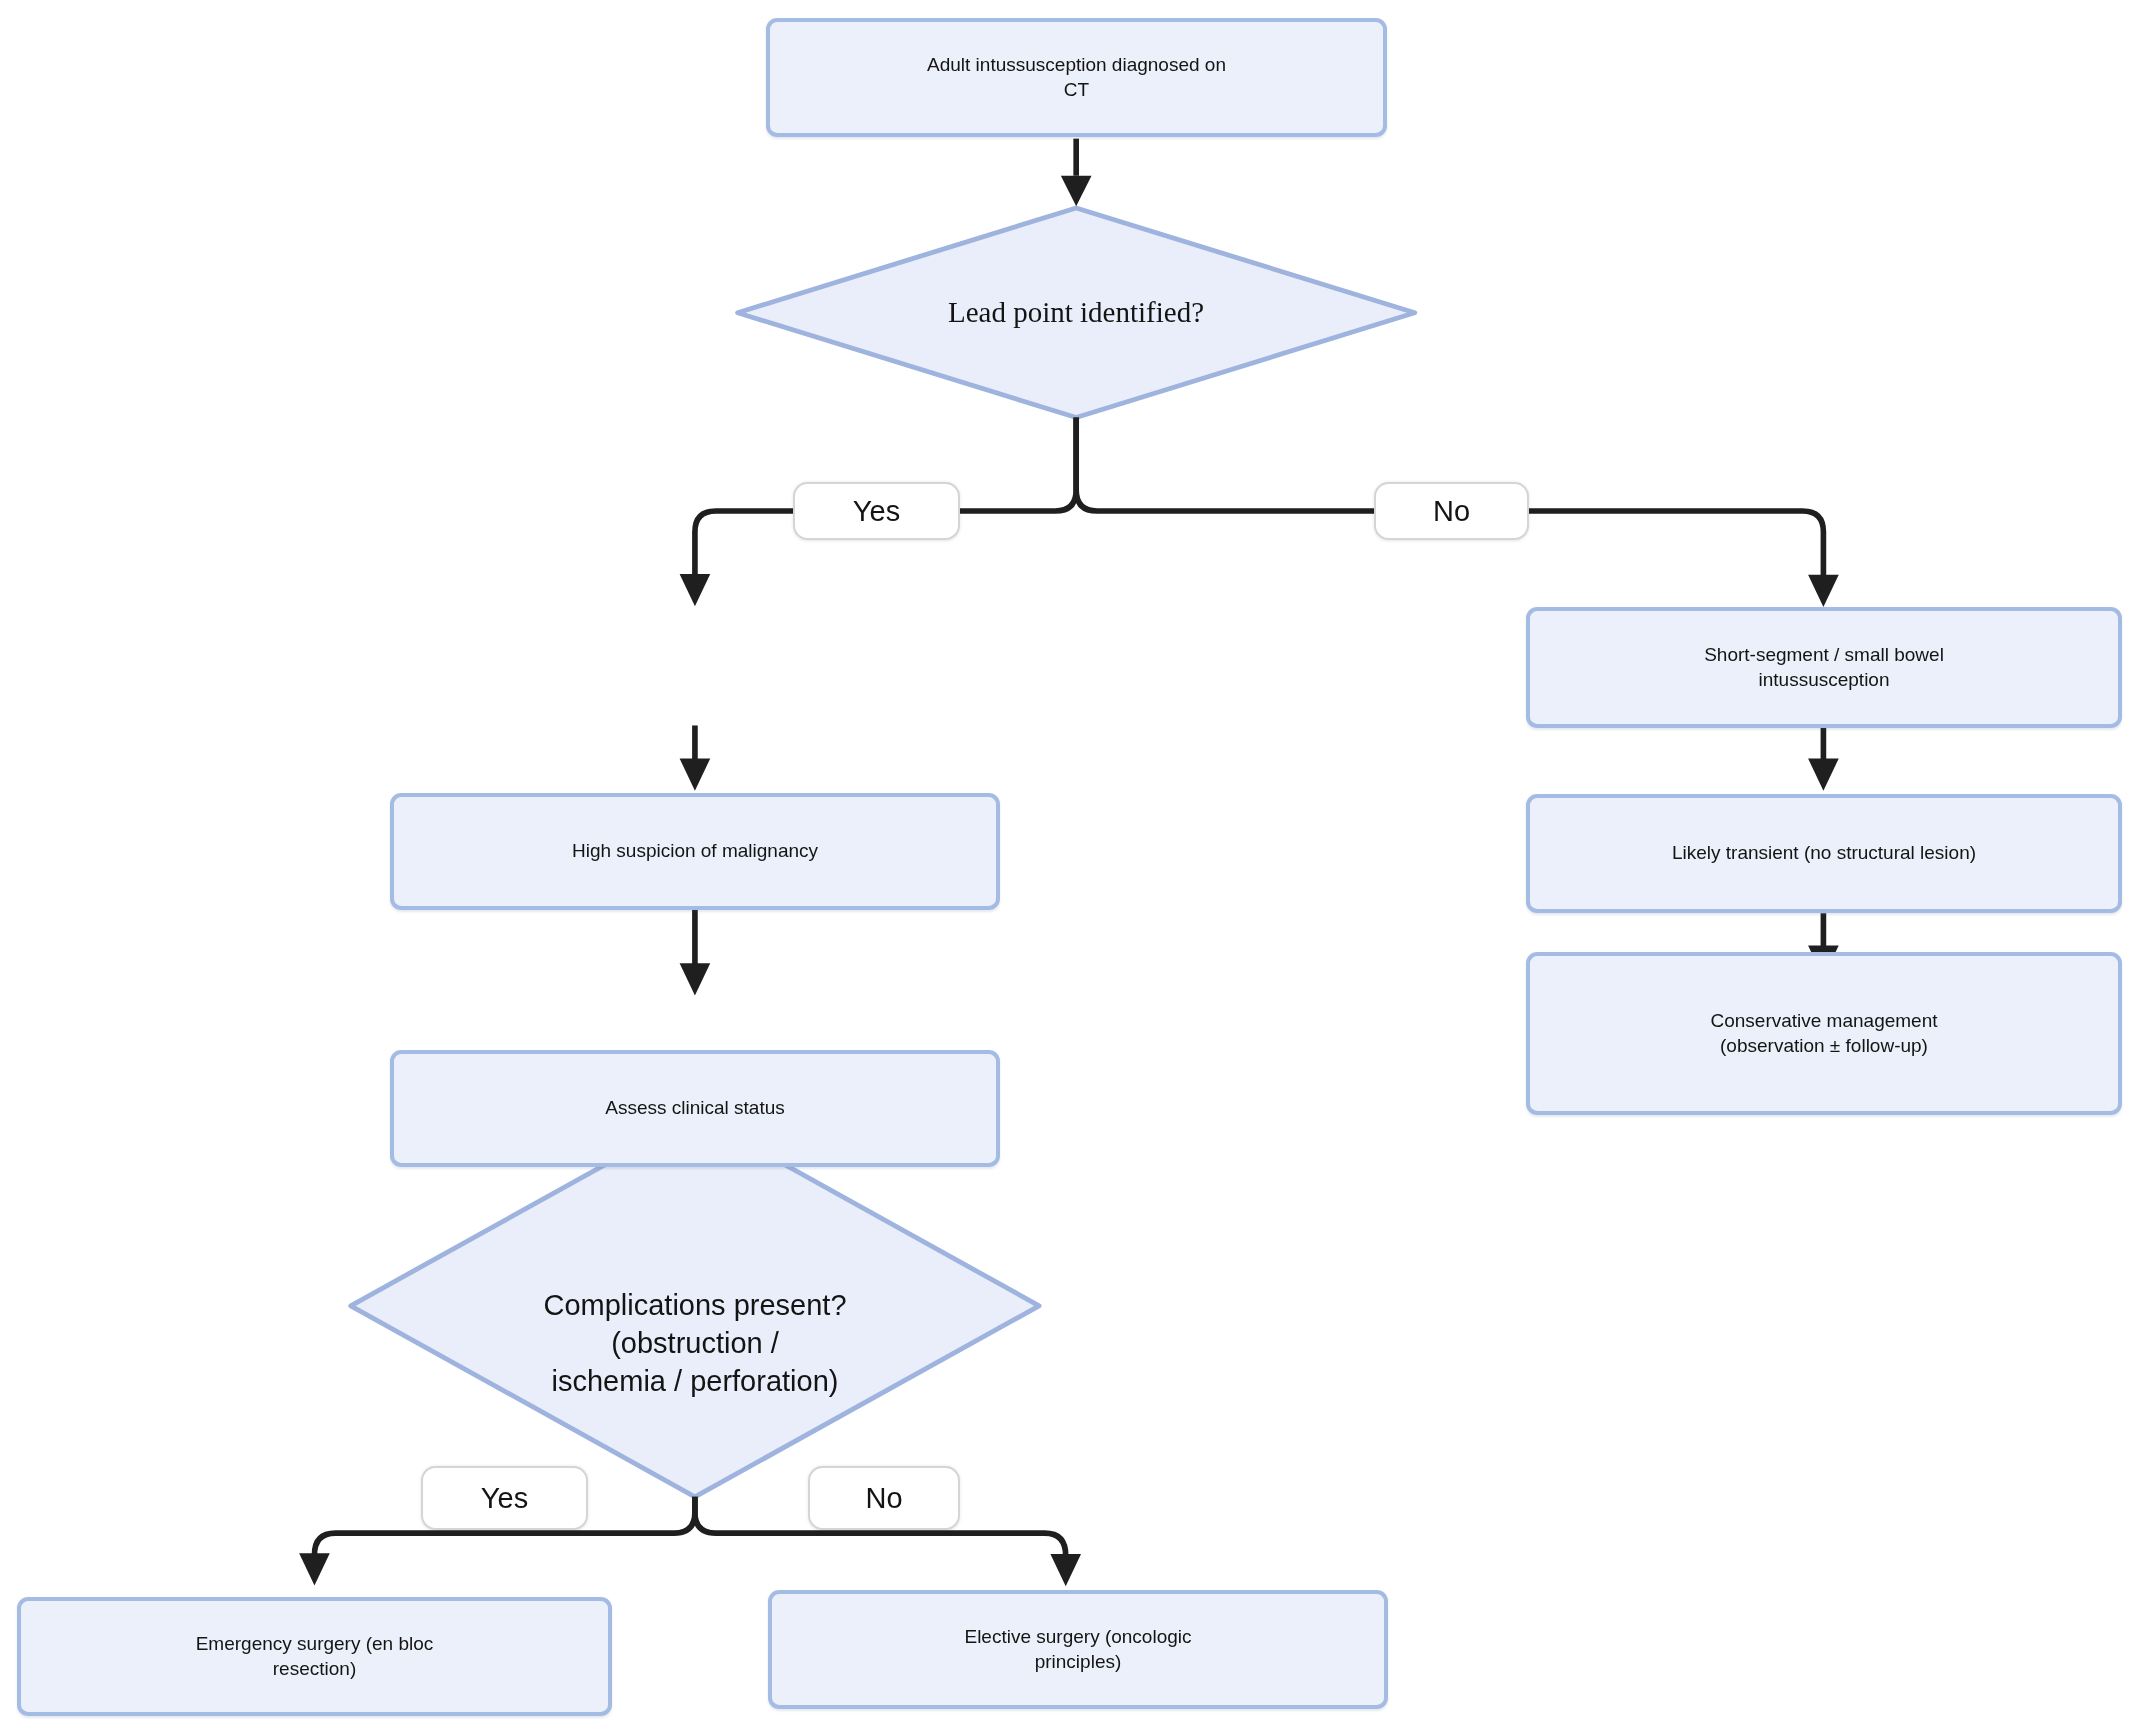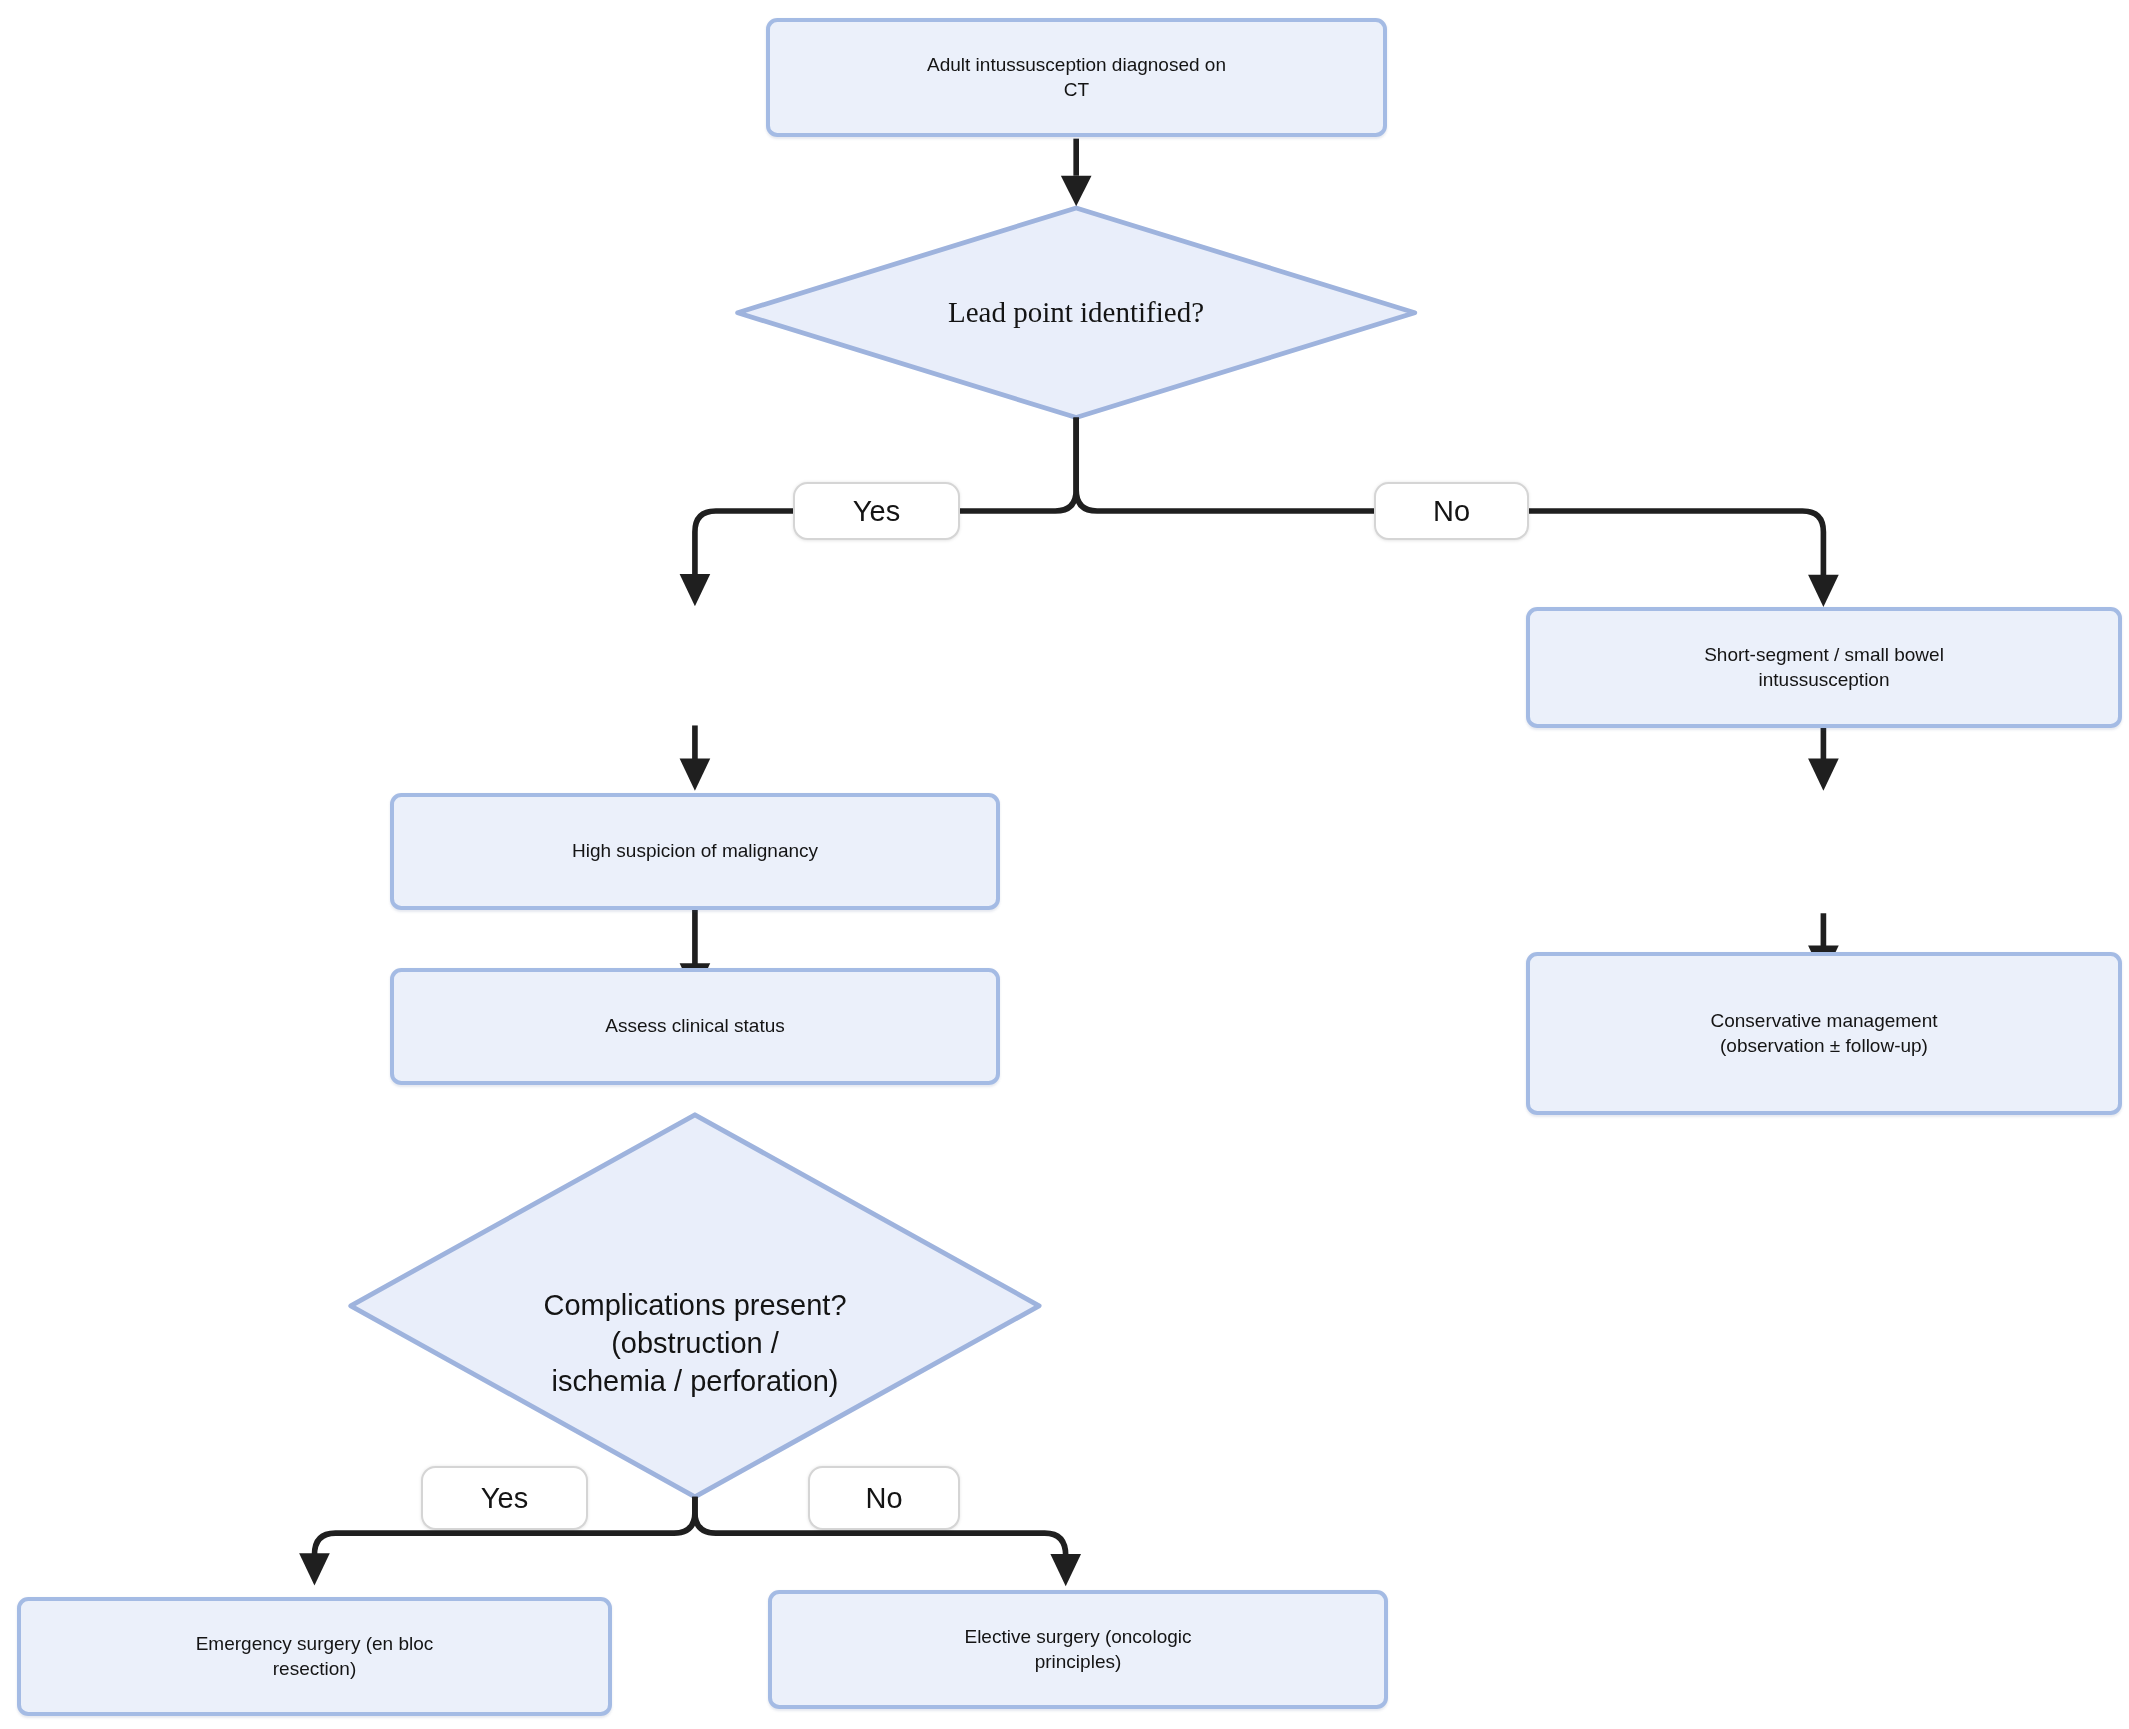--- a/index.html
+++ b/index.html
@@ -73,25 +73,26 @@
     <path class="edge" d="M862,1857 L862,1876 Q862,1902 888,1902 L1296,1902 Q1322,1902 1322,1930"></path>
     <polygon class="arrowhead" points="1303,1928 1341,1928 1322,1968"></polygon>
   </svg>
 
   <div class="node" style="left:766px; top:18px; width:621px; height:119px;">Adult intussusception diagnosed on
 CT</div>
 
 
   <div class="node" style="left:390px; top:793px; width:610px; height:117px;">High suspicion of malignancy</div>
 
-  <div class="node" style="left:390px; top:968px; width:610px; height:117px;">Assess clinical status</div>
+  <div class="node" style="left:390px; top:1050px; width:610px; height:117px;">Assess clinical status</div>
 
   <div class="node" style="left:1526px; top:607px; width:596px; height:121px;">Short-segment / small bowel
 intussusception</div>
 
+  <div class="node" style="left:1526px; top:794px; width:596px; height:119px;">Likely transient (no structural lesion)</div>
 
   <div class="node" style="left:1526px; top:952px; width:596px; height:163px;">Conservative management
 (observation ± follow-up)</div>
 
   <div class="node" style="left:17px; top:1589px; width:595px; height:119px;margin-top:8px;">Emergency surgery (en bloc
 resection)</div>
 
   <div class="node" style="left:768px; top:1590px; width:620px; height:119px;">Elective surgery (oncologic
 principles)</div>
 

